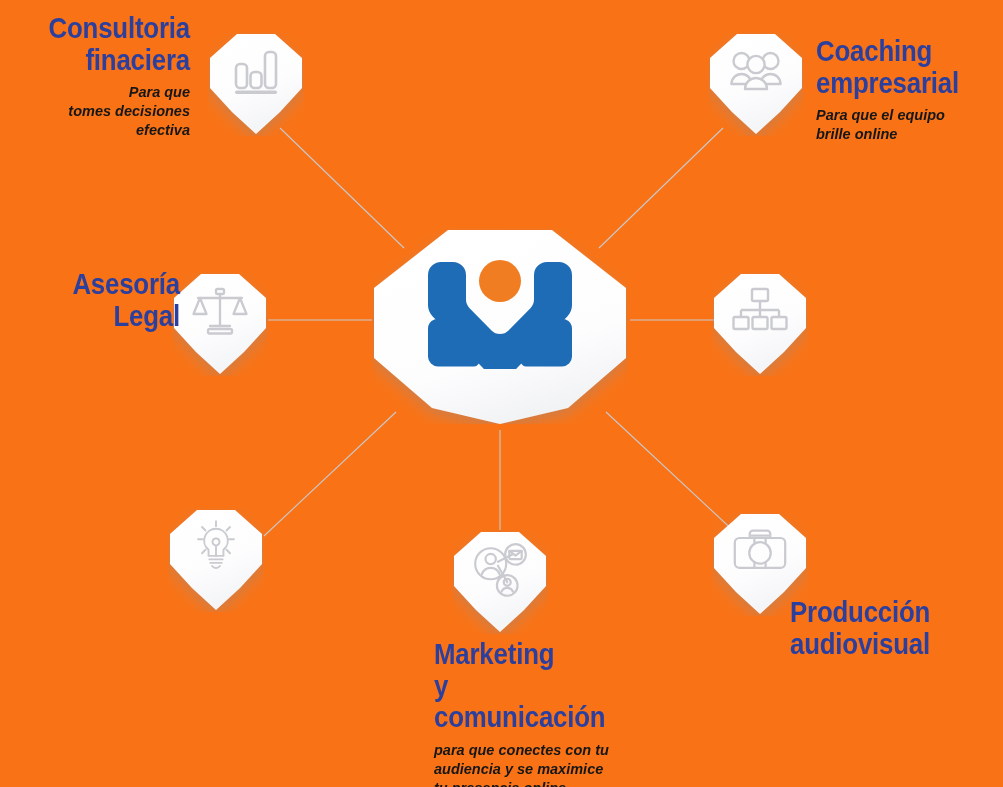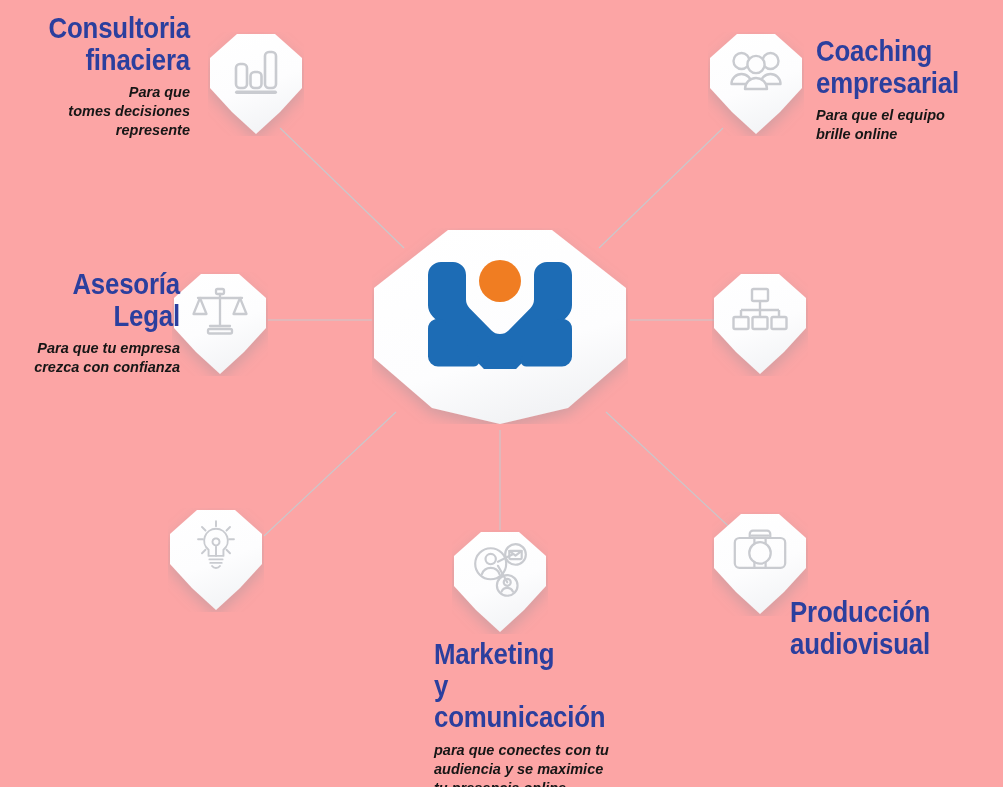--- a/index.html
+++ b/index.html
@@ -10,21 +10,21 @@
   }
   body {
     font-family: "Liberation Sans", sans-serif;
     -webkit-font-smoothing: antialiased;
   }
 
   #canvas {
     position: relative;
     width: 1003px;
     height: 787px;
-    background: #fca5a5;
+    background: #f97316;
     overflow: hidden;
   }
 
   
   #links {
     position: absolute;
     left: 0;
     top: 0;
     width: 1003px;
     height: 787px;
@@ -323,37 +323,35 @@
       </g>
     </svg>
   </div>
 
   <div class="block align-right" id="blk-consultoria">
     <p class="title">Consultoria
 finaciera</p>
     <div class="gap-sm"></div>
     <p class="subtitle">Para que
 tomes decisiones
-represente</p>
+efectiva</p>
   </div>
 
   <div class="block align-left" id="blk-coaching">
     <p class="title">Coaching
 empresarial</p>
     <div class="gap-sm"></div>
     <p class="subtitle">Para que el equipo
 brille online</p>
   </div>
 
   <div class="block align-right" id="blk-asesoria">
     <p class="title">Asesoría
 Legal</p>
     <div class="gap-sm"></div>
-    <p class="subtitle">Para que tu empresa
-crezca con confianza</p>
   </div>
 
 
 
   <div class="block align-left" id="blk-marketing">
     <p class="title">Marketing
 y comunicación</p>
     <div class="gap-sm"></div>
     <p class="subtitle">para que conectes con tu
 audiencia y se maximice

